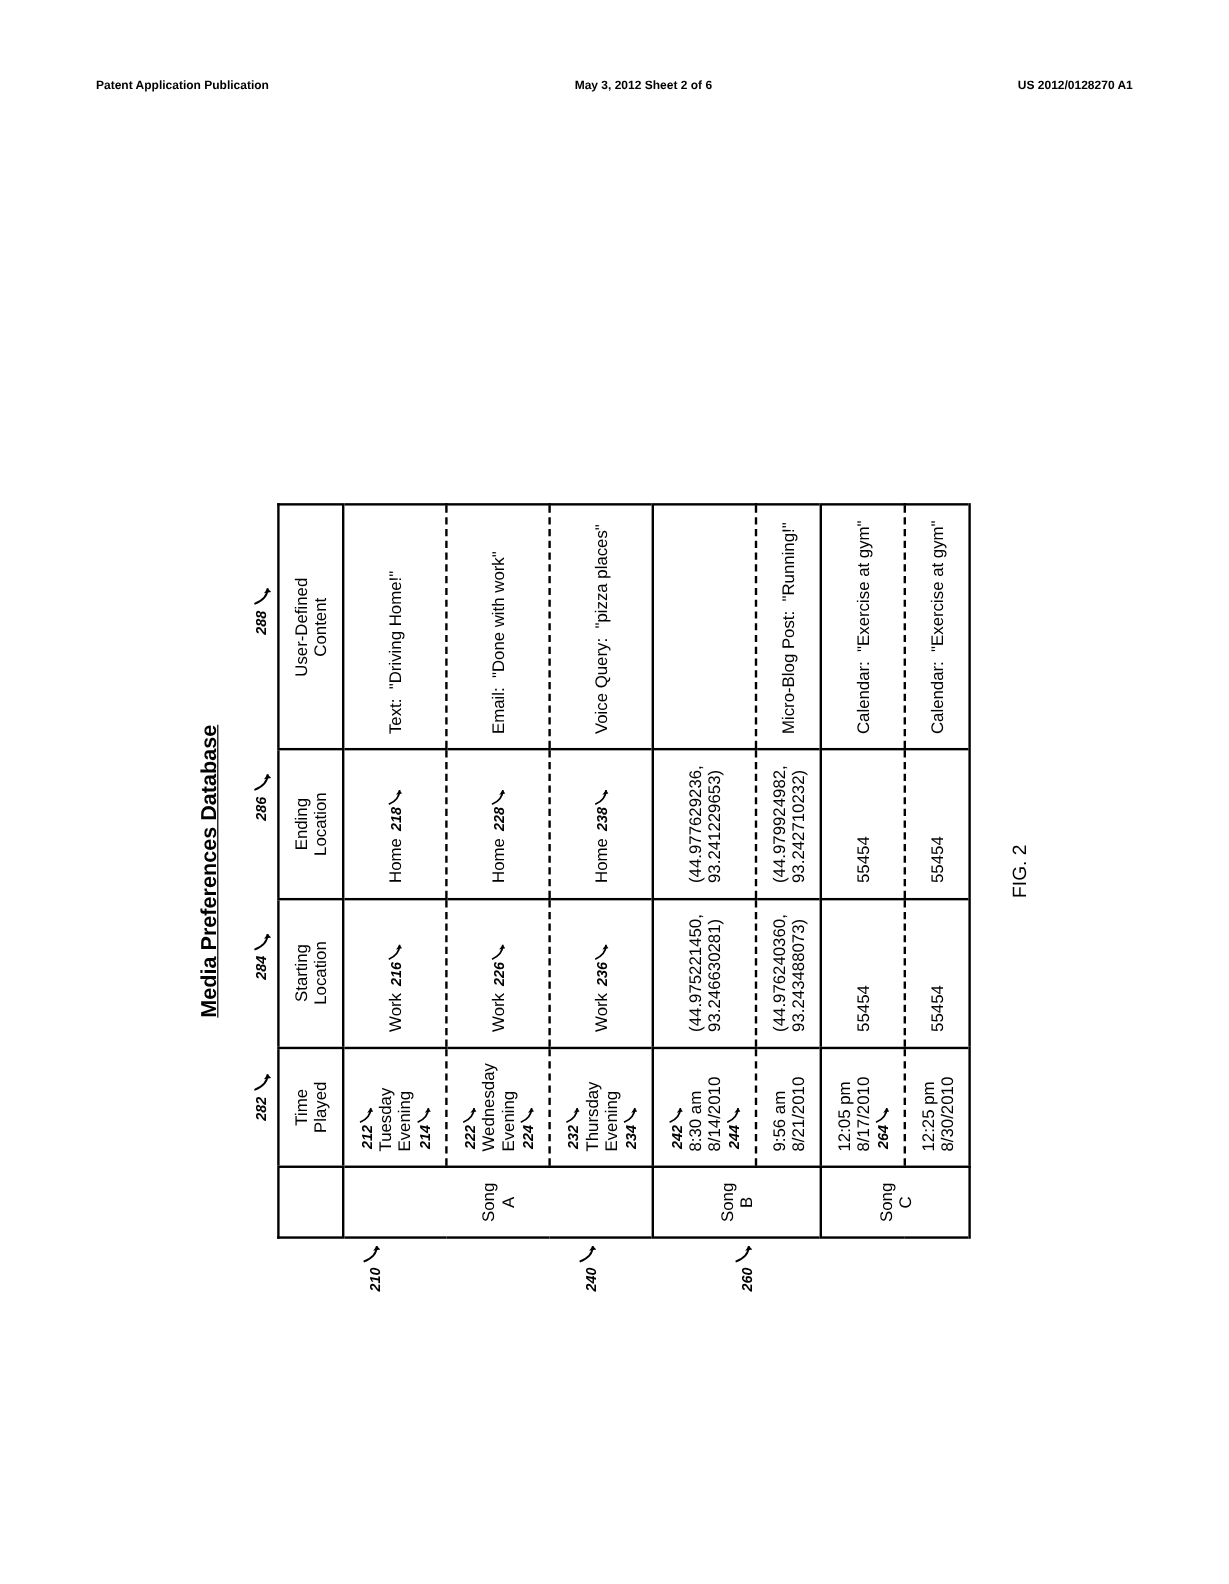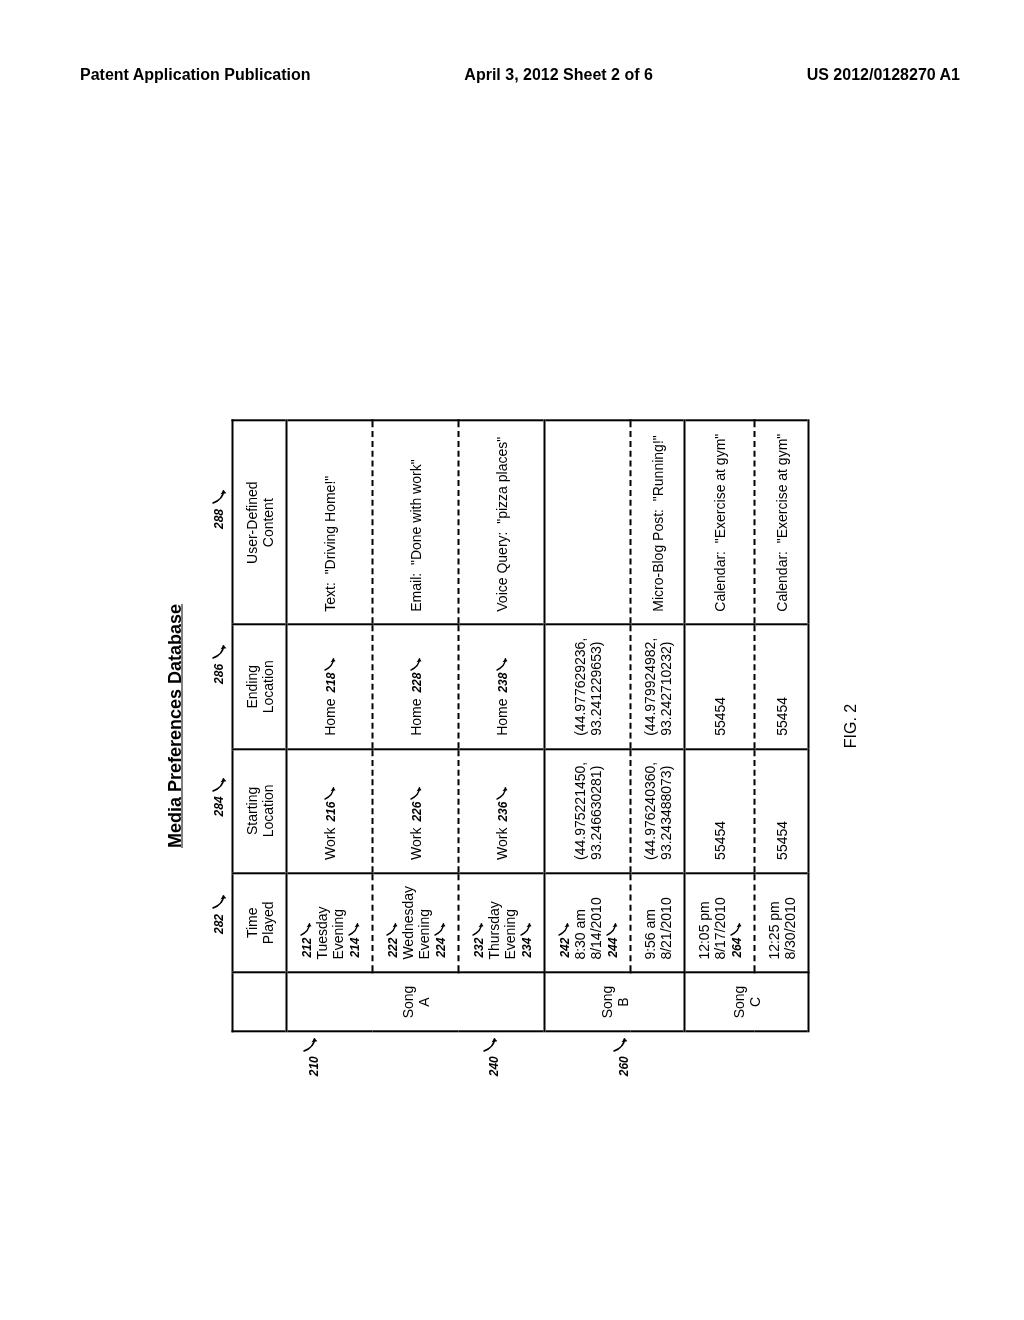--- a/index.html
+++ b/index.html
@@ -14,24 +14,24 @@
   }
   .page {
     width: 1024px;
     height: 1320px;
     position: relative;
   }
   .header {
     position: absolute;
     top: 66px;
     left: 80px;
-    right: 64px;
+    right: 80px;
     display: flex;
     justify-content: space-between;
-    font-size: 16px;
+    font-size: 10px;
     font-weight: bold;
     align-items: center;
   }
   .rotwrap {
     position: absolute;
     left: 50%;
     top: 55%;
     transform: translate(-50%, -50%) rotate(-90deg);
     transform-origin: center center;
   }
@@ -106,21 +106,21 @@
     font-size: 16px;
     margin-top: 28px;
   }
 </style>
 </head>
 <body>
 <div class="page">
 
 <div class="header">
   <span>Patent Application Publication</span>
-  <span>April 3, 2012   Sheet 2 of 6</span>
+  <span>May 3, 2012   Sheet 2 of 6</span>
   <span>US 2012/0128270 A1</span>
 </div>
 
 <div class="rotwrap">
   <div class="dbtitle">Media Preferences Database</div>
 
   
   <table style="border-collapse:collapse; margin:0 auto;">
     <tbody>
           <tr>

